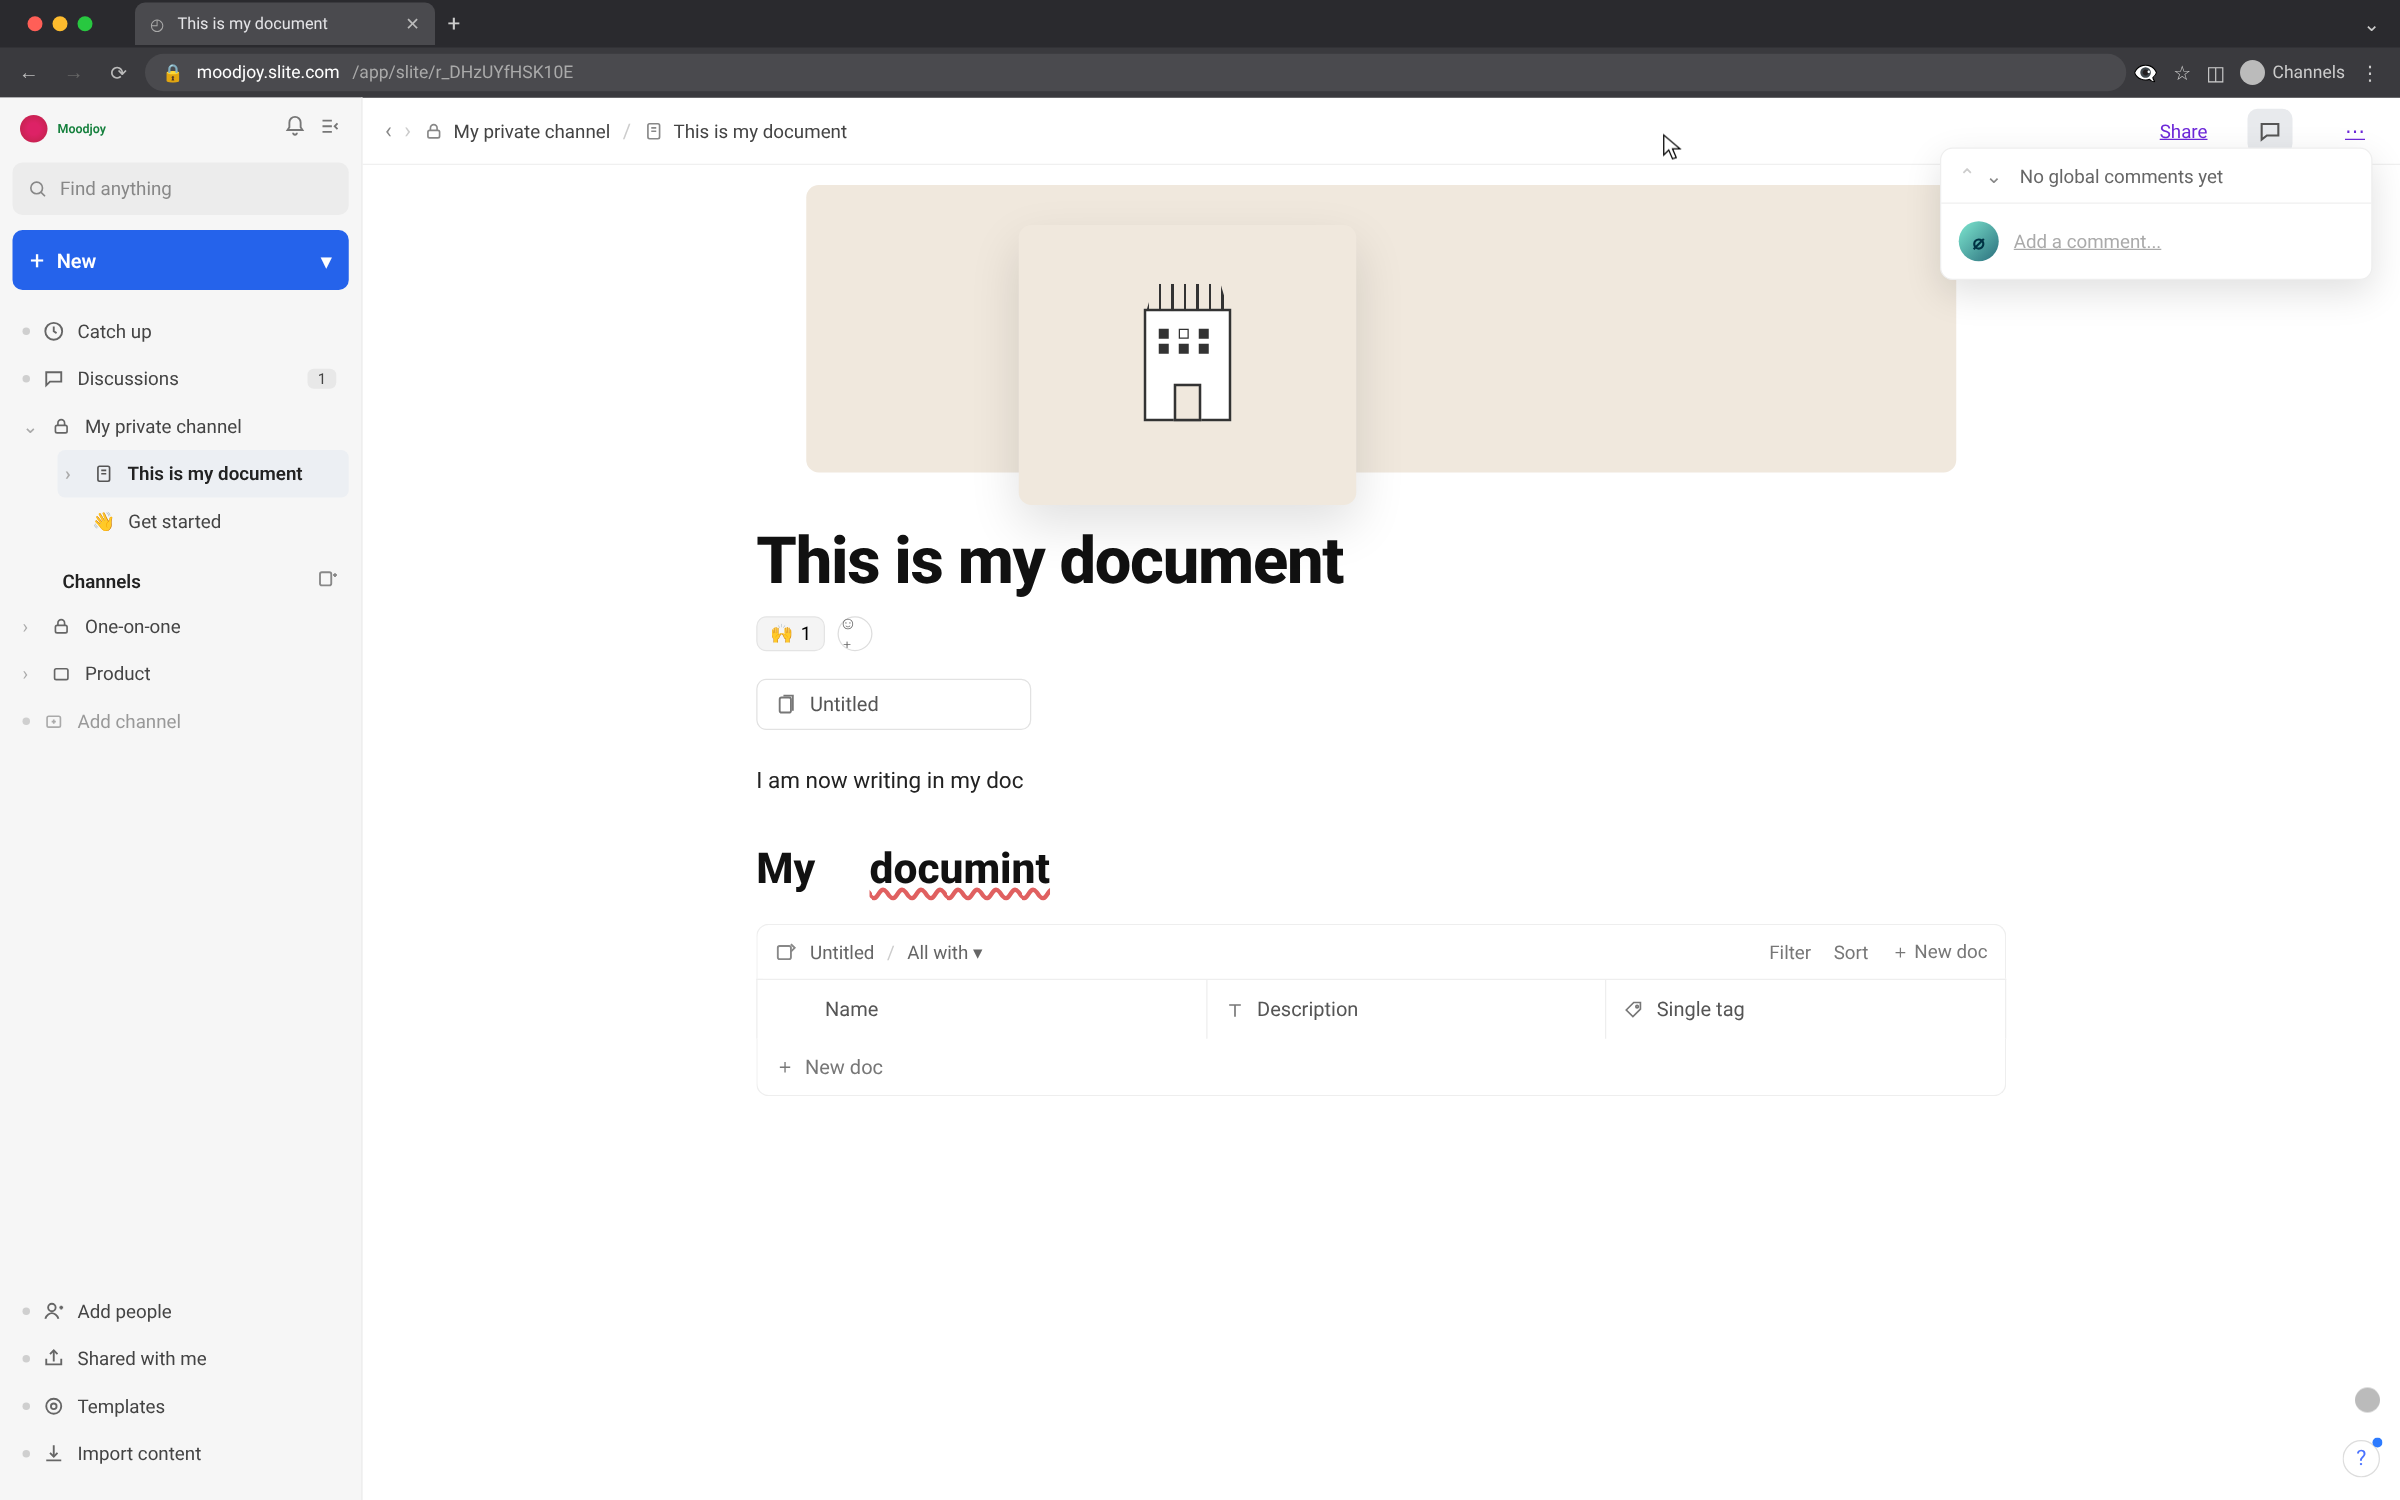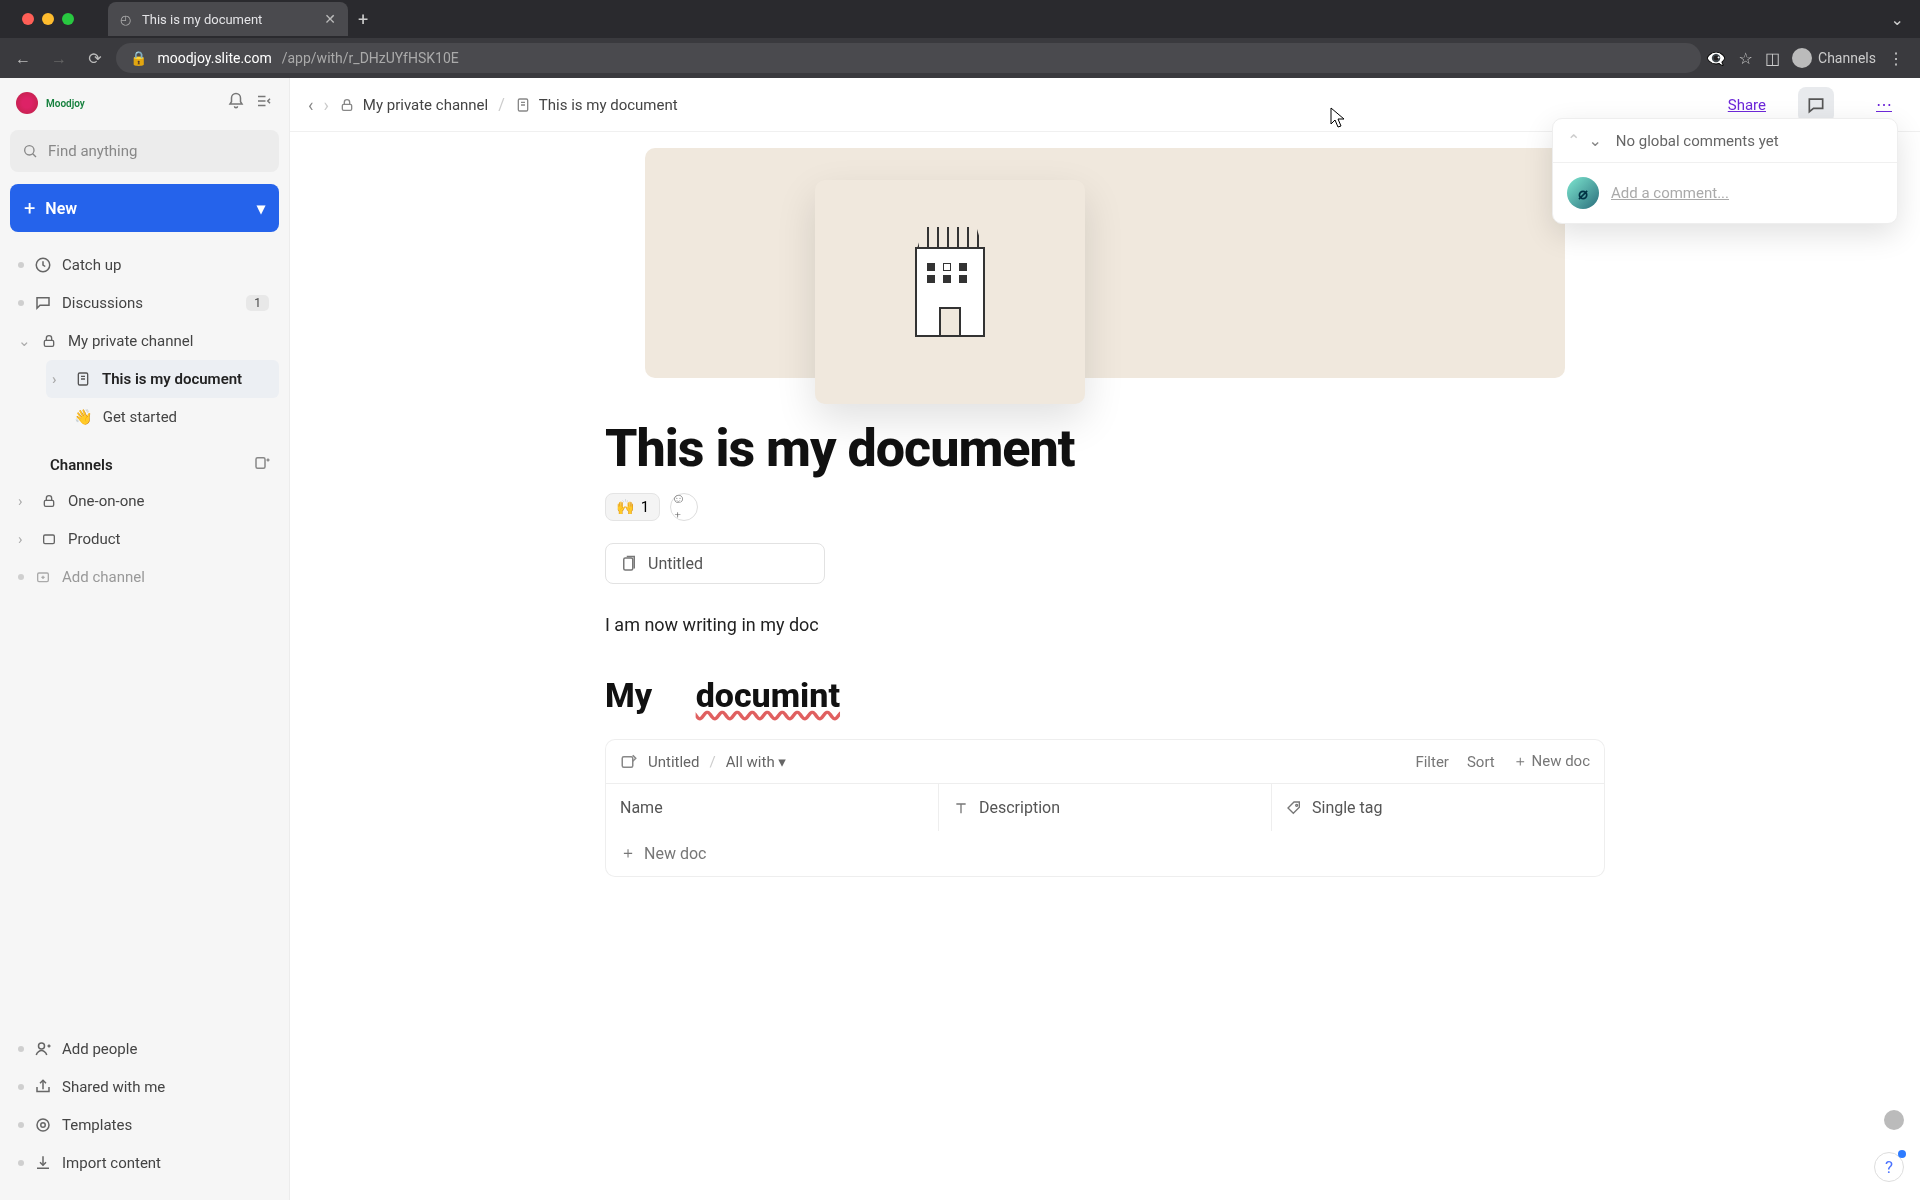--- a/index.html
+++ b/index.html
@@ -94,21 +94,21 @@
 .child-doc-pill { margin-top:22px; border:1px solid #e2e2e2; border-radius:8px; padding:10px 14px; display:flex; align-items:center; gap:10px; width:220px; color:#555; }
 
 .body-text { margin-top:30px; font-size:18px; color:#222; }
 
 .h2 { margin-top:40px; font-size:34px; font-weight:800; color:#111; }
 .h2 .typo { text-decoration: underline wavy #e06060; text-underline-offset: 4px; margin-left: 35px; }
 
 .table-head { margin-top:24px; border-top:1px solid #eee; border-left:1px solid #eee; border-right:1px solid #eee; border-radius:10px 10px 0 0; padding:12px 14px; display:flex; align-items:center; gap:10px; color:#666; font-size:15px; }
 .table-head .tblico { color:#888; }
 .table-head .th-right { margin-left:auto; display:flex; gap:18px; color:#777; align-items:center; }
-.table-columns { display:flex; border-left:1px solid #eee; border-right:1px solid #eee; border-top:1px solid #eee; height:48px; align-items:center; }
+.table-columns { display:flex; border-left:1px solid #eee; border-right:1px solid #eee; border-top:1px solid #eee; height:48px; align-items:center;padding-left:40px; }
 .col { flex:1; display:flex; align-items:center; gap:10px; padding:0 14px; color:#555; border-right:1px solid #eee; height:100%; }
 .col:last-child { border-right:none; }
 .table-addrow { border:1px solid #eee; border-top:none; height:46px; display:flex; align-items:center; padding:0 14px; color:#777; gap:8px; border-radius:0 0 10px 10px;}
 
 
 .comments-pop { position:absolute; top:40px; right:22px; width:346px; background:#fff; border:1px solid #eee; border-radius:10px; box-shadow:0 10px 30px rgba(0,0,0,.12); }
 .cp-head { display:flex; align-items:center; padding:12px 14px; gap:8px; color:#555; border-bottom:1px solid #f0f0f0; }
 .cp-head .navbtn { color:#888; }
 .cp-head .navbtn.dim { color:#ccc; }
 .cp-text { font-size:15px; color:#666; margin-left:6px;}
@@ -142,21 +142,21 @@
     <div class="spacer"></div>
     <div class="down">⌄</div>
   </div>
   <div class="nav-bar">
     <div class="nav-btn">←</div>
     <div class="nav-btn fwd">→</div>
     <div class="nav-btn">⟳</div>
     <div class="url-bar">
       <span class="lock">🔒</span>
       <span class="url-host">moodjoy.slite.com</span>
-        <span class="url-path">/app/with/r_DHzUYfHSK10E</span>
+        <span class="url-path">/app/slite/r_DHzUYfHSK10E</span>
     </div>
     <div class="nav-right">
       <span>👁‍🗨</span>
       <span>☆</span>
       <span>◫</span>
       <span class="incog-pill">
         <span class="incog-ico"></span>
         <span>Channels</span>
       </span>
       <span>⋮</span>

